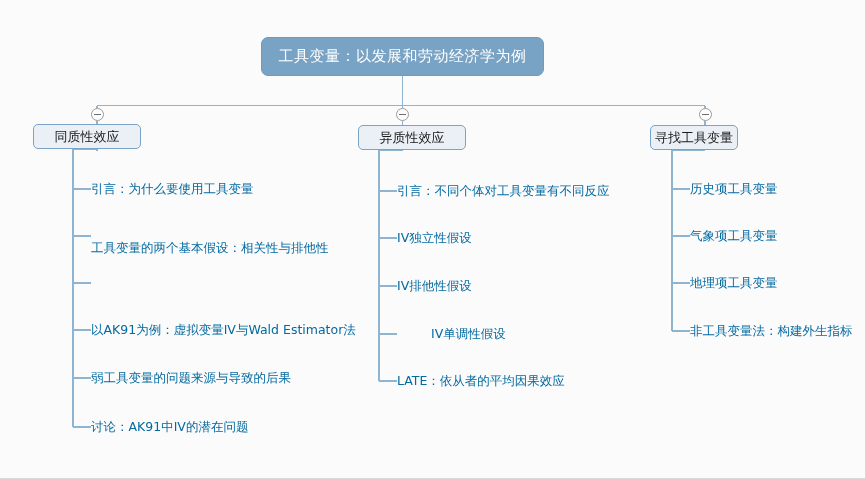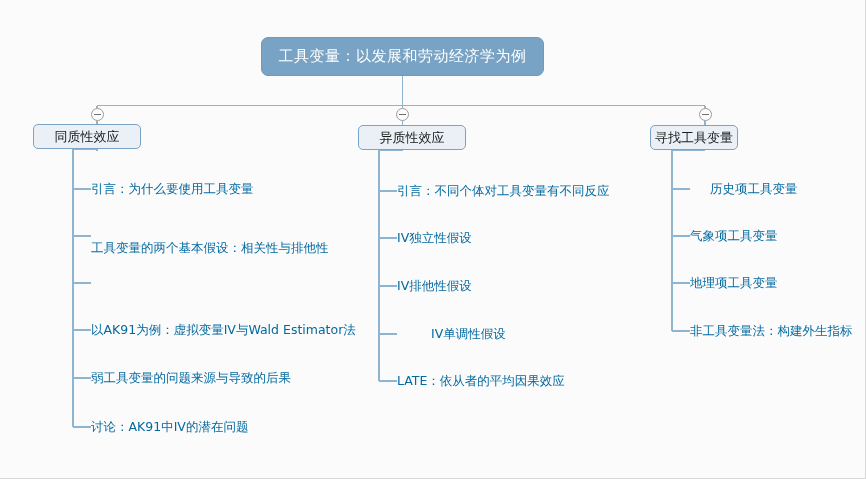--- a/index.html
+++ b/index.html
@@ -172,18 +172,18 @@
   <div class="leaf" style="left:397px; top:191px;">引言：不同个体对工具变量有不同反应</div>
   <div class="leaf" style="left:397px; top:238px;">IV独立性假设</div>
   <div class="leaf" style="left:397px; top:286px;">IV排他性假设</div>
   <div class="leaf" style="left:397px; top:334px;margin-left:34px;">IV单调性假设</div>
   <div class="leaf" style="left:397px; top:381px;">LATE：依从者的平均因果效应</div>
 
   <div class="toggle" style="left:698.5px; top:108px;"></div>
   <div class="branch-node" style="left:650px; top:125px; width:88px;">
     <span class="label">寻找工具变量</span>
   </div>
-  <div class="leaf" style="left:690px; top:189px;margin-left:20px;">历史项工具变量</div>
+  <div class="leaf" style="left:690px; top:189px;">历史项工具变量</div>
   <div class="leaf" style="left:690px; top:236px;">气象项工具变量</div>
   <div class="leaf" style="left:690px; top:283px;">地理项工具变量</div>
   <div class="leaf" style="left:690px; top:331px;">非工具变量法：构建外生指标</div>
 
 </div>
 
 </body></html>

